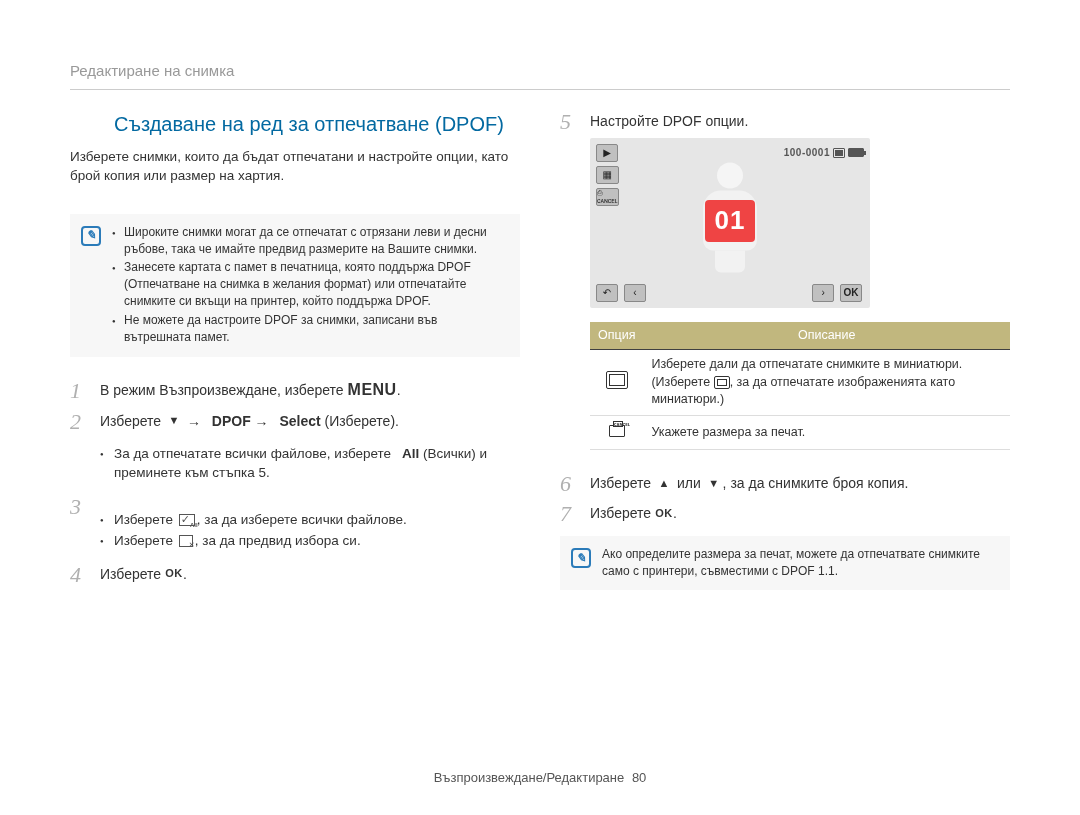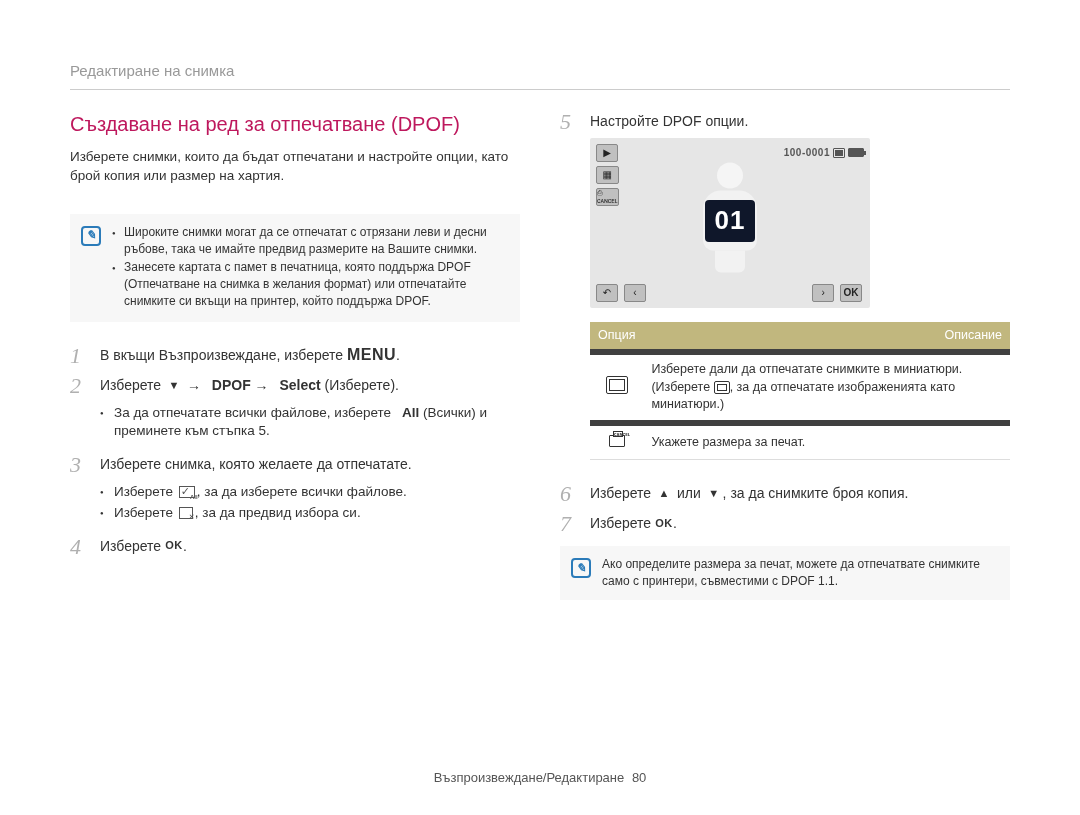--- a/index.html
+++ b/index.html
@@ -19,24 +19,25 @@
     border-bottom: 1px solid #ccc;
     padding-bottom: 8px;
     margin-bottom: 20px;
   }
   .columns {
     display: flex;
     gap: 40px;
   }
   .col { flex: 1; }
   h2.section-title {
-    color: #be185d;
+    color: #0369a1;
     font-size: 20px;
     font-weight: 400;
     margin-bottom: 10px;
+    margin-left: 44px;
   }
   .intro {
     font-size: 13.5px;
     margin-bottom: 28px;
   }
   .note-box {
     display: flex;
     padding: 10px 14px 10px 8px;
     background: #f7f7f7;
     font-size: 12px;
@@ -74,21 +75,21 @@
   }
   .step-num {
     font-family: Georgia, 'Times New Roman', serif;
     font-style: italic;
     color: #b0b0b0;
     font-size: 22px;
     flex: 0 0 18px;
     line-height: 1.1;
   }
   .step-body { flex: 1; font-size: 14px; padding-top: 2px;}
-  .sub-bullets { list-style: none; margin-top: 8px; margin-bottom: 6px;}
+  .sub-bullets { list-style: none; margin-top: 14px; margin-bottom: 6px;}
   .sub-bullets li { position: relative; padding-left: 14px; font-size: 13.5px; margin-bottom: 2px;}
   .sub-bullets li::before { content: "●"; font-size: 6px; position: absolute; left: 0; top: 5px;}
   .icon-inline {
     display: inline-flex;
     align-items: center;
     justify-content: center;
     vertical-align: middle;
     height: 14px;
     min-width: 18px;
     font-size: 10px;
@@ -140,21 +141,21 @@
     width: 80px; height: 110px;
   }
   .sil-head { width: 26px; height: 26px; background: #f5f5f5; border-radius: 50%; margin: 0 auto;}
   .sil-body { width: 54px; height: 60px; background: #f2f2f2; border-radius: 18px 18px 10px 10px; margin: 2px auto 0;}
   .sil-legs { width: 30px; height: 22px; background: #f2f2f2; margin: 0 auto; border-radius: 0 0 6px 6px;}
   .screen-count-badge {
     position: absolute;
     left: 50%; top: 50%;
     transform: translate(-50%, -55%);
     width: 50px; height: 42px;
-    background: #0f172a;
+    background: #ef4444;
     border-radius: 4px;
     display: flex; align-items: center; justify-content: center;
     color: #fff; font-weight: bold; font-size: 26px;
     letter-spacing: 1px;
   }
   .screen-botbar {
     position: absolute;
     bottom: 6px; left: 6px; right: 6px;
     display: flex; justify-content: space-between;
   }
@@ -167,26 +168,26 @@
   .battery .fill{display:block;height:100%;width:100%;background:#555;}
   .options-table {
     border-collapse: collapse;
     width: 100%;
     font-size: 12.5px;
     margin-bottom: 16px;
   }
   .options-table th {
     background: #c1b77e;
     color: #fff;
-    text-align: right;
+    text-align: center;
     padding: 5px 8px;
     font-weight: 500;
   }
   .options-table td {
-    border-top: 6px solid #404040;
+    border-top: 1px solid #404040;
     border-bottom: 1px solid #ddd;
     padding: 6px 8px;
     vertical-align: middle;
   }
   .options-table td:first-child { text-align: center; width: 48px;}
   .cell-icon { display:inline-block; width:22px; height:18px; }
   .ci-thumb { border:1.5px solid #333; border-radius:2px; position:relative;}
   .ci-thumb::before{content:"";position:absolute;inset:2px;border-top:1px solid #333;border-bottom:1px solid #333;}
   .ci-thumb::after{content:"";position:absolute;inset:2px;border-left:1px solid #333;border-right:1px solid #333;}
   .ci-print { width:22px;height:16px; position:relative; }
@@ -218,46 +219,46 @@
     <h2 class="section-title">Създаване на ред за отпечатване (DPOF)</h2>
     <p class="intro">Изберете снимки, които да бъдат отпечатани и настройте опции, като брой копия или размер на хартия.</p>
 
     <div class="note-box">
       <div class="note-icon-wrap">
           <span class="note-icon">✎</span>
         </div>
       <ul class="note-list">
         <li>Широките снимки могат да се отпечатат с отрязани леви и десни ръбове, така че имайте предвид размерите на Вашите снимки.</li>
         <li>Занесете картата с памет в печатница, която поддържа DPOF (Отпечатване на снимка в желания формат) или отпечатайте снимките си вкъщи на принтер, който поддържа DPOF.</li>
+        <li>Не можете да настроите DPOF за снимки, записани във вътрешната памет.</li>
       </ul>
     </div>
 
     <div class="step">
       <div class="step-num">1</div>
       <div class="step-body">
-        <span>В вкъщи Възпроизвеждане, изберете </span><span class="icon-inline icon-menu">MENU</span><span>.</span>
+        <span>В режим Възпроизвеждане, изберете </span><span class="icon-inline icon-menu">MENU</span><span>.</span>
       </div>
     </div>
 
     <div class="step">
       <div class="step-num">2</div>
       <div class="step-body">
         <span>Изберете </span><span class="icon-inline icon-down">▼</span><span> → </span><span class="bold">DPOF</span><span> → </span><span class="bold">Select</span><span> (Изберете).</span>
         <ul class="sub-bullets">
           <li>
             <span>За да отпечатате всички файлове, изберете </span><span class="bold">All</span><span> (Всички) и преминете към стъпка 5.</span>
           </li>
         </ul>
       </div>
     </div>
 
     <div class="step">
       <div class="step-num">3</div>
       <div class="step-body">
-        <span>Изберете снимка, която желаете да отпечатате.</span>
         <ul class="sub-bullets">
           <li>
             <span>Изберете </span><span class="check-all-icon"><span class="sub">All</span></span><span>, за да изберете всички файлове.</span>
           </li>
           <li>
             <span>Изберете </span><span class="deselect-icon"><span class="sub">✕</span></span><span>, за да предвид избора си.</span>
           </li>
         </ul>
       </div>
     </div>

